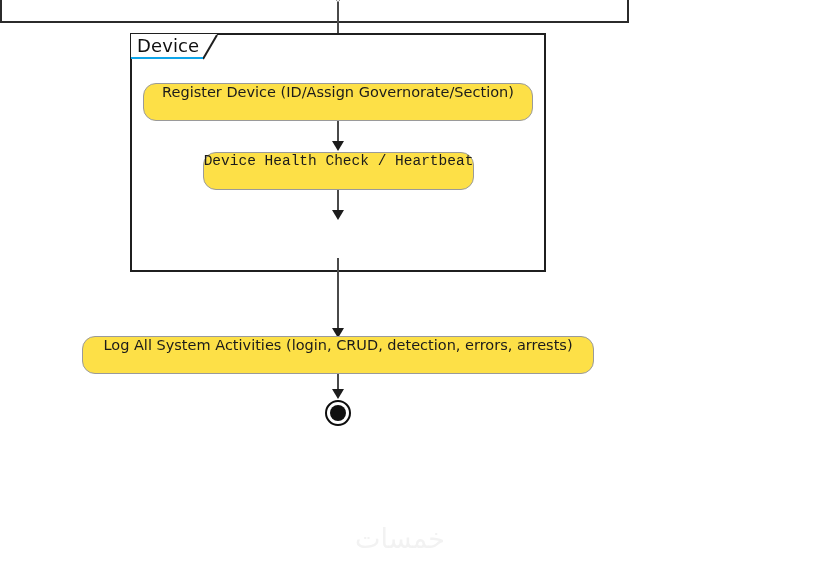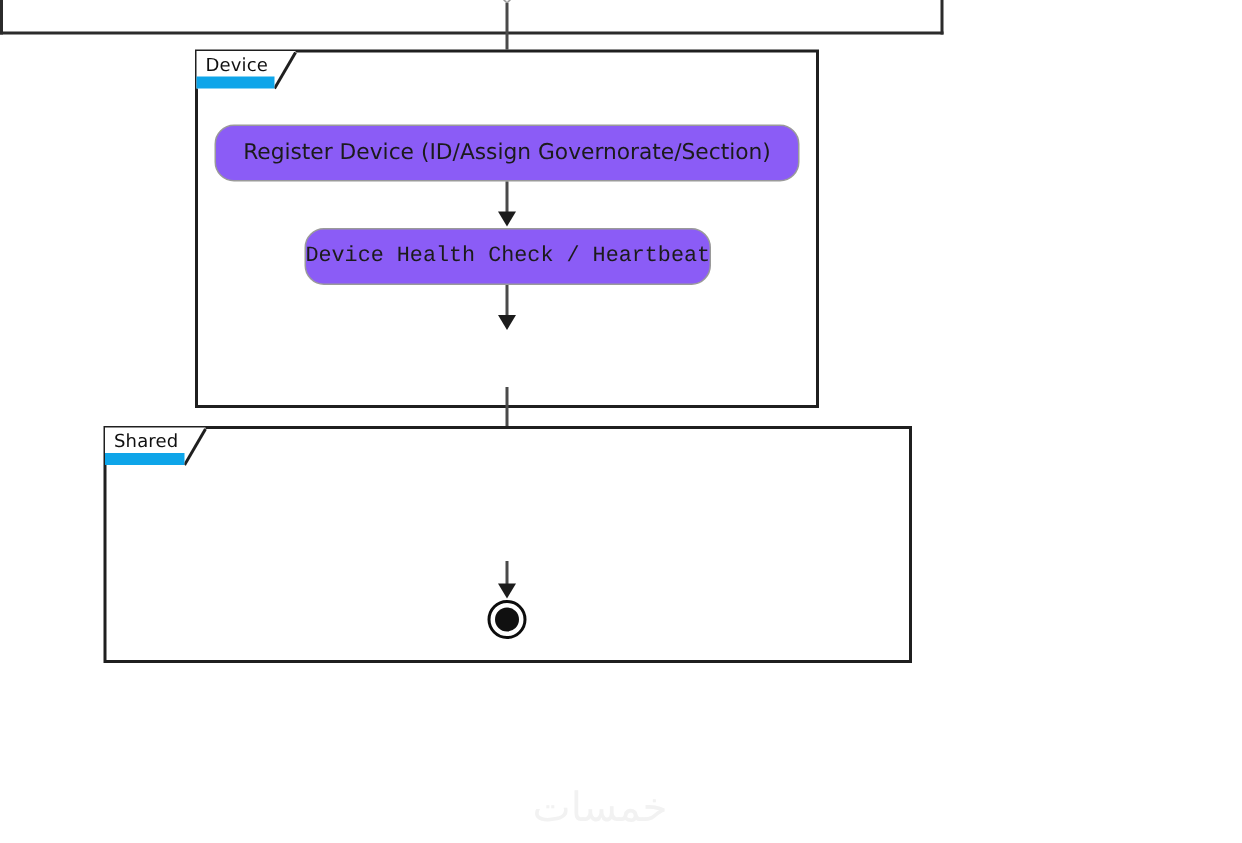--- a/index.html
+++ b/index.html
@@ -47,42 +47,42 @@
     border-right: none;
     display: flex;
     align-items: center;
     white-space: nowrap;
   }
   .partition-label .plabel-body {
     height: 25px;
     display: flex;
     align-items: center;
     padding: 0 4px 0 6px;
-    border-bottom: 8px solid #0ea5e9;
+    border-bottom: 2px solid #0ea5e9;
     box-sizing: border-box;
-    font-size: 12px;
+    font-size: 18px;
     color: #101010;
     letter-spacing: 0.1px;
   }
   .partition-label .plabel-cut {
     width: 14px;
     height: 25px;
     position: relative;
     box-sizing: border-box;
   }
   
   .partition-label .plabel-cut svg { display: block; }
 
   
   .action {
     border: 1px solid #9a9a9a;
     border-radius: 13px;
-    background: #8b5cf6;
+    background: #fde047;
     display: flex;
-    align-items: center;
+    align-items: flex-start;
     justify-content: center;
     color: #1b1b1b;
     font-size: 14.5px;
     white-space: nowrap;
     box-shadow: 0 0 0 0 rgba(0,0,0,0);
   }
 
   
   .edge {
     background: #4a4a4a;
@@ -164,32 +164,24 @@
     <span>Device Health Check / Heartbeat</span>
   </div>
 
   <div class="abs edge" style="left:337px; top:190px; height:22px;"></div>
   <div class="abs arrowhead" style="left:332px; top:210px;"></div>
 
 
   <div class="abs edge" style="left:337px; top:258px; height:72px;"></div>
   <div class="abs arrowhead" style="left:332px; top:328px;"></div>
 
-  <div class="abs partition" style="left:69px; top:284px; width:539px; height:158px;">
 
-    <div class="partition-label">
-      <span class="plabel-body">Shared</span>
-      <span class="plabel-cut">
-        <svg width="15" height="26" viewBox="0 0 15 26">
-          <path d="M0,25 L14,1" stroke="#1f1f1f" stroke-width="2" fill="none"></path>
-        </svg>
-      </span>
-    </div>
+  <div class="abs action" style="left:82px; top:336px; width:512px; height:38px;">
+    <span>Log All System Activities (login, CRUD, detection, errors, arrests)</span>
   </div>
-
 
   <div class="abs edge" style="left:337px; top:374px; height:17px;"></div>
   <div class="abs arrowhead" style="left:332px; top:389px;"></div>
 
   <div class="abs final-outer" style="left:325px; top:400px;">
     <div class="final-inner"></div>
   </div>
 
   <div class="abs watermark" style="left:355px; top:523px;">
     <span>خمسات</span>

